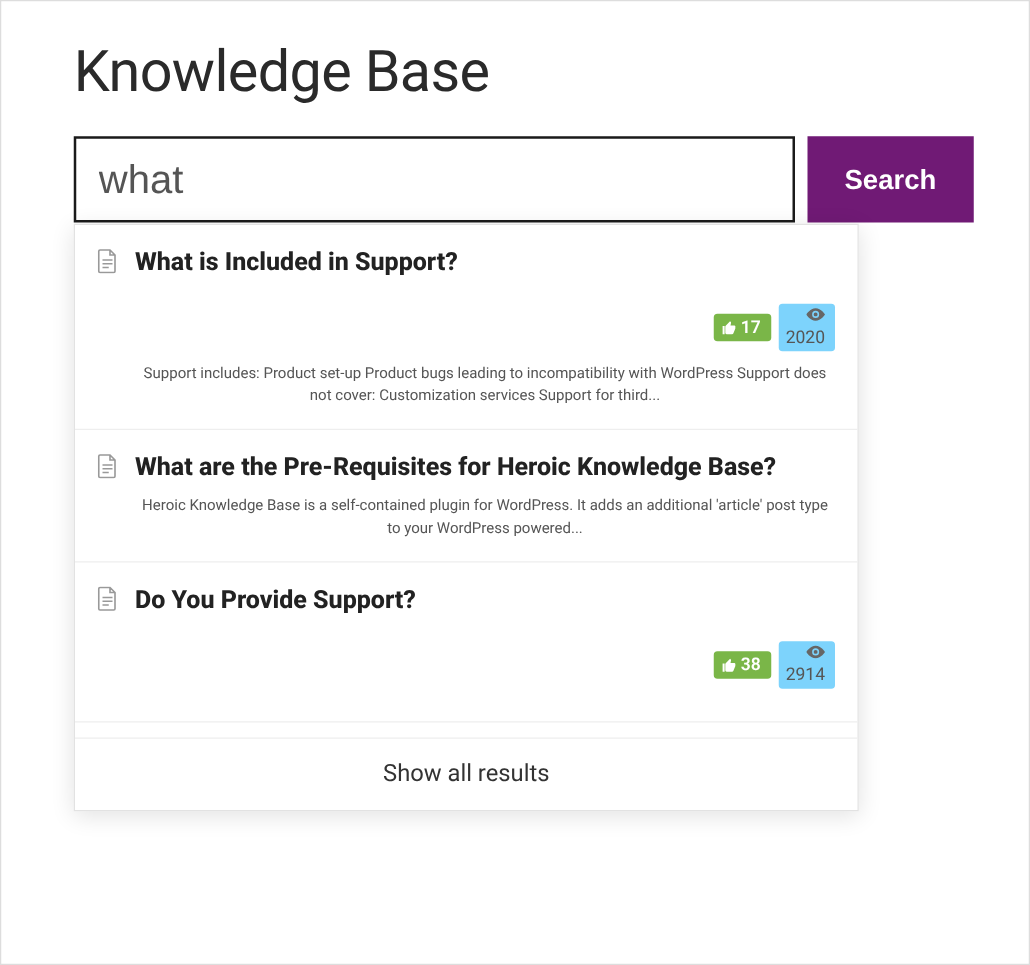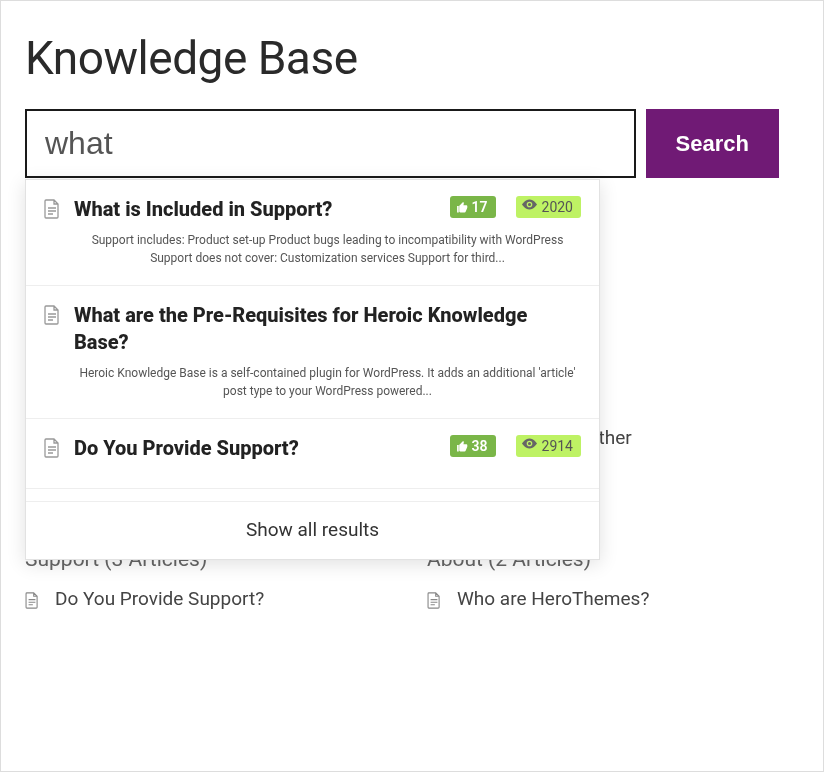--- a/index.html
+++ b/index.html
@@ -11,21 +11,21 @@
       font-family: -apple-system, BlinkMacSystemFont, "Segoe UI", Roboto, "Helvetica Neue", Arial, sans-serif;
       background: #fff;
       color: #222;
       width: 824px;
       height: 772px;
       overflow: hidden;
       border: 1px solid #ddd;
       position: relative;
     }
     .container {
-      padding: 30px 44px 0 24px;
+      padding: 30px 44px 0 58px;
     }
     .page-title {
       font-size: 46px;
       font-weight: 400;
       color: #2a2a2a;
       margin-bottom: 24px;
       letter-spacing: -0.5px;
     }
     .search-row {
       display: flex;
@@ -48,21 +48,21 @@
       border: none;
       font-size: 22px;
       font-weight: 700;
       padding: 0 30px;
       cursor: pointer;
     }
     .dropdown {
       position: absolute;
       top: 70px;
       left: 0;
-      width: 575px;
+      width: 628px;
       background: #fff;
       border: 1px solid #e2e2e2;
       box-shadow: 0 4px 18px rgba(0,0,0,0.12);
       z-index: 10;
     }
     .result-item {
       display: flex;
       padding: 16px 18px 18px 18px;
       border-bottom: 1px solid #eee;
       gap: 14px;
@@ -93,49 +93,51 @@
       margin-bottom: 8px;
     }
     .result-title {
       font-size: 20px;
       font-weight: 800;
       color: #222;
       line-height: 1.35;
     }
     .result-meta {
       display: flex;
-      gap: 20px;
+      gap: 6px;
       align-items: center;
       flex-shrink: 0;
+      margin-top: 47px;
     }
     .badge-likes {
       background: #7ab648;
       color: #fff;
       border-radius: 3px;
       padding: 3px 8px 3px 6px;
       font-size: 14px;
       font-weight: 600;
       display: flex;
       align-items: center;
       gap: 3px;
     }
     .badge-likes svg {
       width: 13px;
       height: 13px;
       fill: #fff;
     }
     .badge-views {
-      background: #bef264;
+      background: #7dd3fc;
       color: #555;
       border-radius: 3px;
       padding: 3px 8px 3px 6px;
       font-size: 14px;
       display: flex;
-      align-items: flex-start;
+      align-items: flex-end;
       gap: 5px;
+      flex-direction: column;
     }
     .badge-views svg {
       width: 15px;
       height: 11px;
       fill: #666;
     }
     .result-excerpt {
       font-size: 12px;
       color: #555;
       line-height: 1.5;

